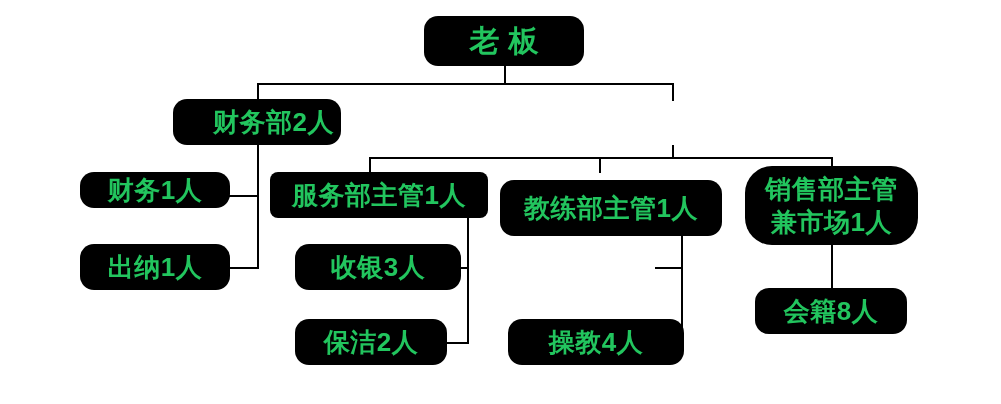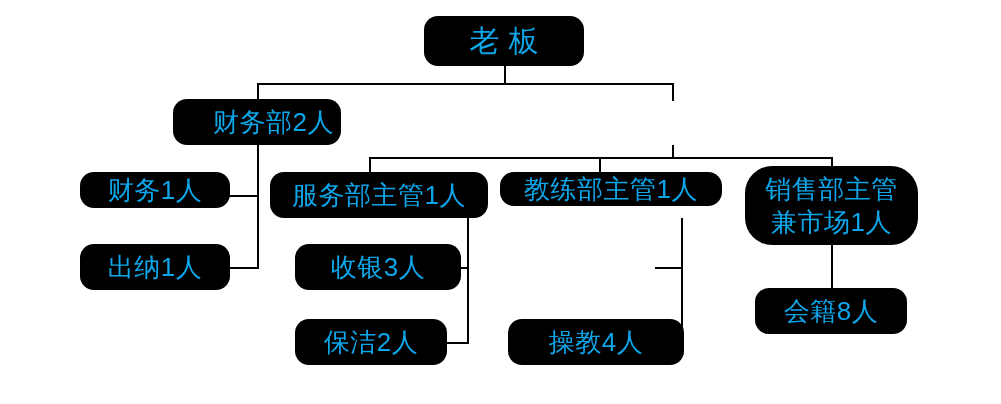--- a/index.html
+++ b/index.html
@@ -14,28 +14,28 @@
   #chart {
     position: relative;
     width: 1001px;
     height: 404px;
     background: #ffffff;
     overflow: hidden;
   }
   .node {
     position: absolute;
     background: #000000;
-    color: #0ea5e9;
+    color: #22c55e;
     border-radius: 14px;
     display: flex;
     align-items: center;
     justify-content: center;
     text-align: center;
     box-sizing: border-box;
-    font-weight: 400;
+    font-weight: 700;
     line-height: 1.18;
     letter-spacing: 0.5px;
     white-space: pre-line;
     z-index: 2;
   }
   .node.root {
     letter-spacing: 9px;
     text-indent: 9px;
   }
   .node.two-line {
@@ -82,23 +82,23 @@
 
   <div class="node root" style="left:424px; top:16px; width:160px; height:50px; font-size:30px;">老板</div>
 
   <div class="node" style="left:173px; top:99px; width:168px; height:46px; font-size:26px;padding-left:33px;">财务部2人</div>
 
 
   <div class="node" style="left:80px; top:172px; width:150px; height:36px; font-size:26px;">财务1人</div>
 
   <div class="node" style="left:80px; top:244px; width:150px; height:46px; font-size:26px;">出纳1人</div>
 
-  <div class="node" style="left:270px; top:172px; width:218px; height:46px; font-size:26px;">服务部主管1人</div>
+  <div class="node" style="left:270px; top:172px; width:218px; height:46px; font-size:26px;border-radius:8px;">服务部主管1人</div>
 
-  <div class="node" style="left:500px; top:172px; width:222px; height:34px; font-size:26px;">教练部主管1人</div>
+  <div class="node" style="left:500px; top:180px; width:222px; height:56px; font-size:26px;">教练部主管1人</div>
 
   <div class="node two-line" style="left:745px; top:166px; width:173px; height:79px; font-size:26px;">销售部主管
 兼市场1人</div>
 
   <div class="node" style="left:295px; top:244px; width:166px; height:46px; font-size:26px;">收银3人</div>
 
   <div class="node" style="left:295px; top:319px; width:152px; height:46px; font-size:26px;">保洁2人</div>
 
 
   <div class="node" style="left:508px; top:319px; width:176px; height:46px; font-size:26px;">操教4人</div>

